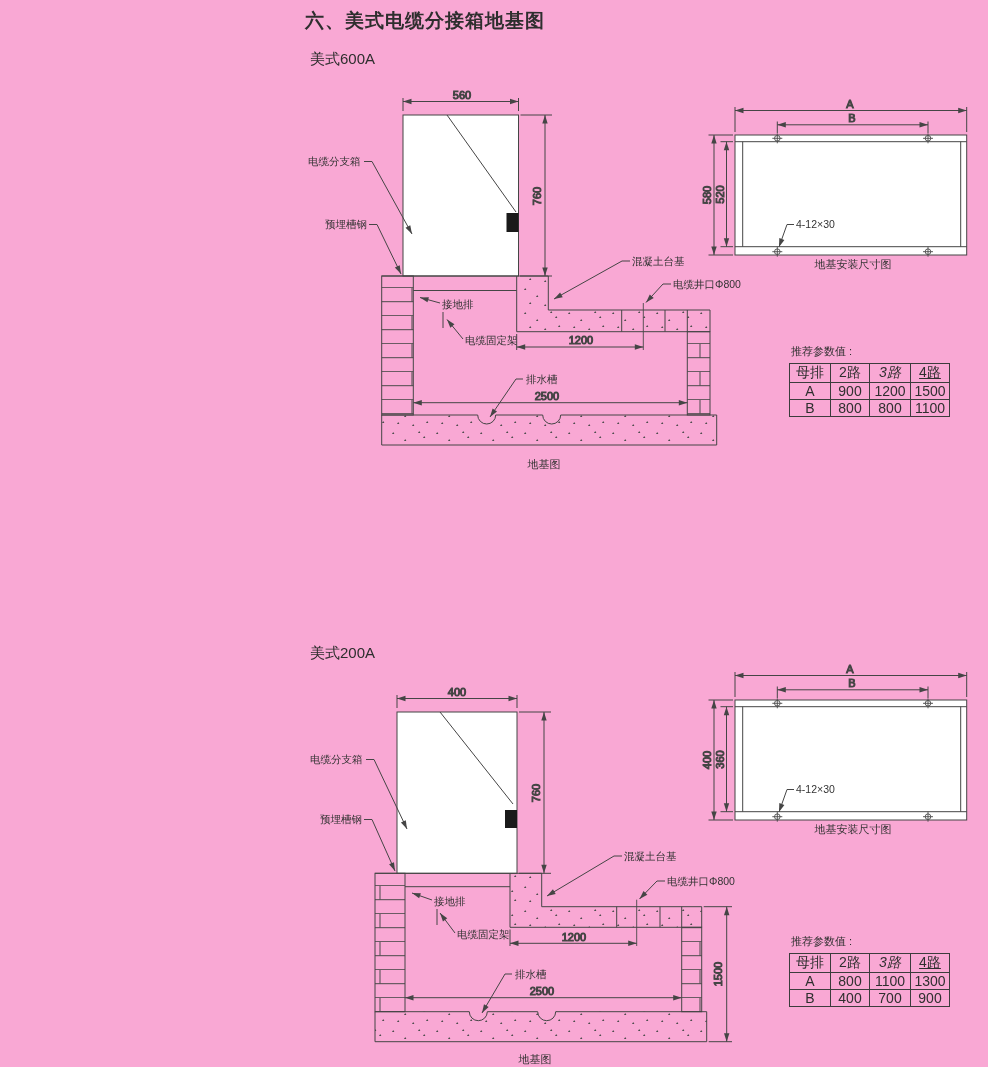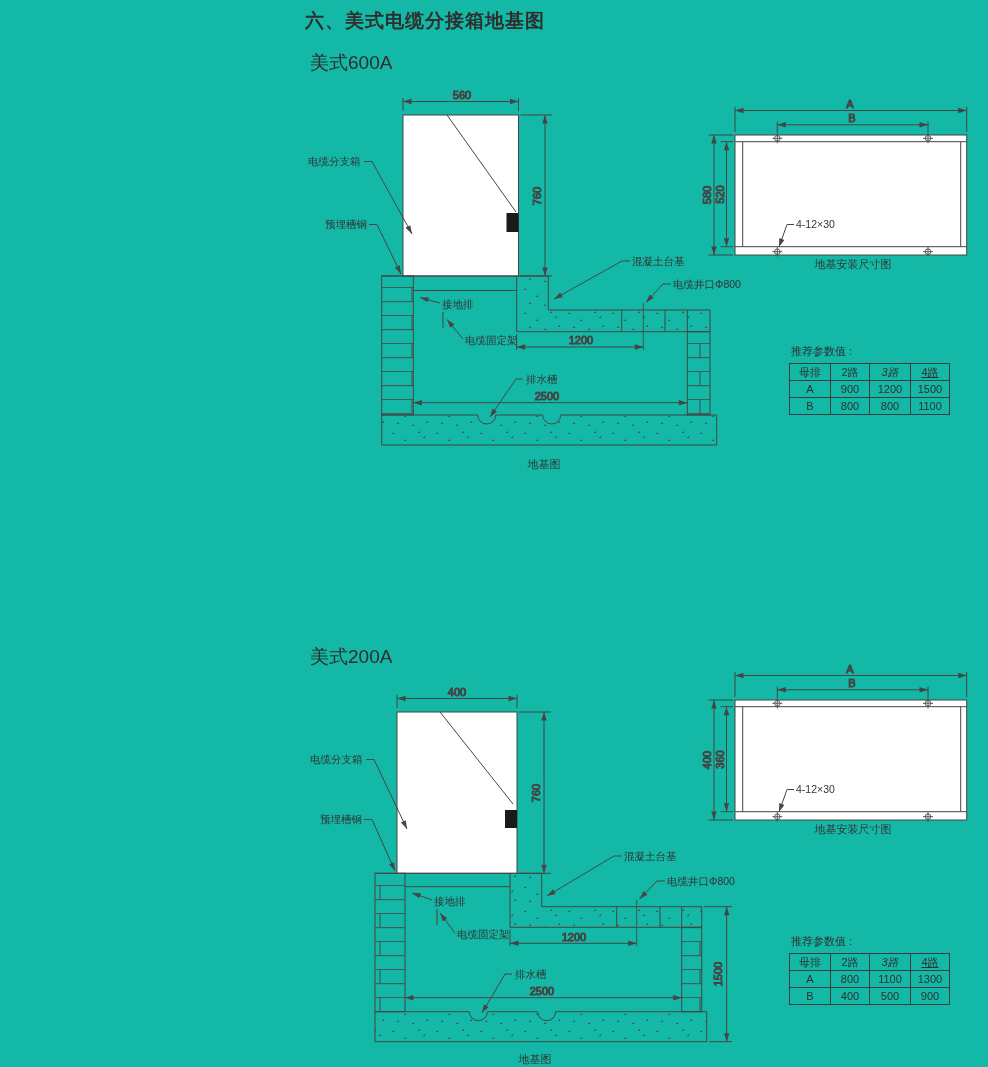--- a/index.html
+++ b/index.html
@@ -1,30 +1,30 @@
 <!DOCTYPE html>
 <html><head>
 <meta charset="utf-8">
 <style>
   html,body{margin:0;padding:0;background:#fff;}
-  .canvas{position:relative;width:988px;height:1067px;background:#14b8a6;overflow:hidden;
+  .canvas{position:relative;width:988px;height:1067px;background:#f9a8d4;overflow:hidden;
           font-family:"Liberation Sans",sans-serif;color:#2f2f2f;}
   .page-title{position:absolute;left:305px;top:8px;font-size:19px;font-weight:600;letter-spacing:1px;color:#2e2e2e;}
-  .sec-title{position:absolute;left:310px;font-size:19px;color:#2e2e2e;}
+  .sec-title{position:absolute;left:310px;font-size:15px;color:#2e2e2e;}
   svg.drawing{position:absolute;overflow:visible;}
   svg .ln{stroke:#454545;stroke-width:1;fill:none;}
   svg .thin{stroke:#4a4a4a;stroke-width:0.9;fill:none;}
   svg text{fill:#333;font-family:"Liberation Sans",sans-serif;}
   svg .dim{font-size:11px;}
   svg .lbl{font-size:10.5px;}
   svg .cap{font-size:11px;}
   .param-block{position:absolute;}
   .param-title{font-size:11px;margin:0 0 4px 2px;color:#2f2f2f;}
   .param-block table{border-collapse:collapse;border:1.5px solid #3c3c3c;}
-  .param-block td,.param-block th{border:1px solid #3c3c3c;font-size:11px;font-weight:normal;
+  .param-block td,.param-block th{border:1px solid #3c3c3c;font-size:14px;font-weight:normal;
       text-align:center;height:16px;padding:0;color:#2f2f2f;}
   .param-block .c0{width:40px;} .param-block .c1{width:38px;margin-top:44px;}
   .param-block .c2{width:40px;font-style:italic;} .param-block .c3{width:38px;text-decoration:underline;}
 </style>
 </head>
 <body>
 
 <div class="canvas">
 
   <div class="page-title">六、美式电缆分接箱地基图</div>
@@ -317,20 +317,20 @@
       </tr>
       <tr>
         <td>A</td>
         <td>800</td>
         <td>1100</td>
         <td>1300</td>
       </tr>
       <tr>
         <td>B</td>
         <td>400</td>
-        <td>500</td>
+        <td>700</td>
         <td>900</td>
       </tr>
     </tbody>
       </table>
   </div>
 
 </div>
 
 </body></html>

